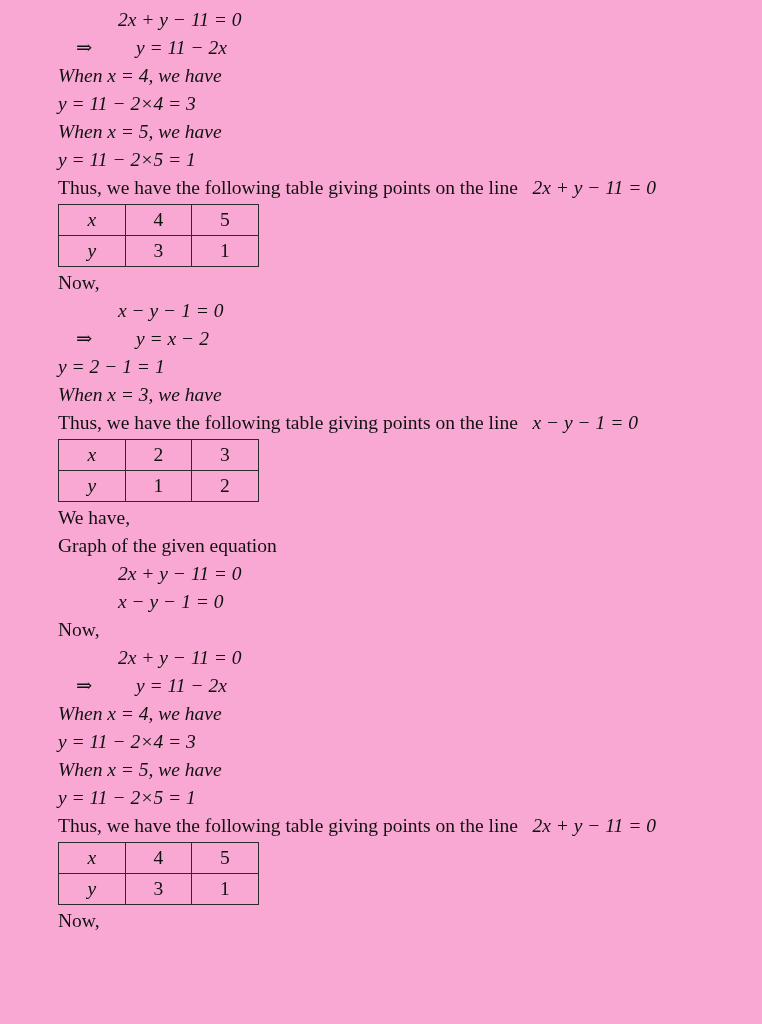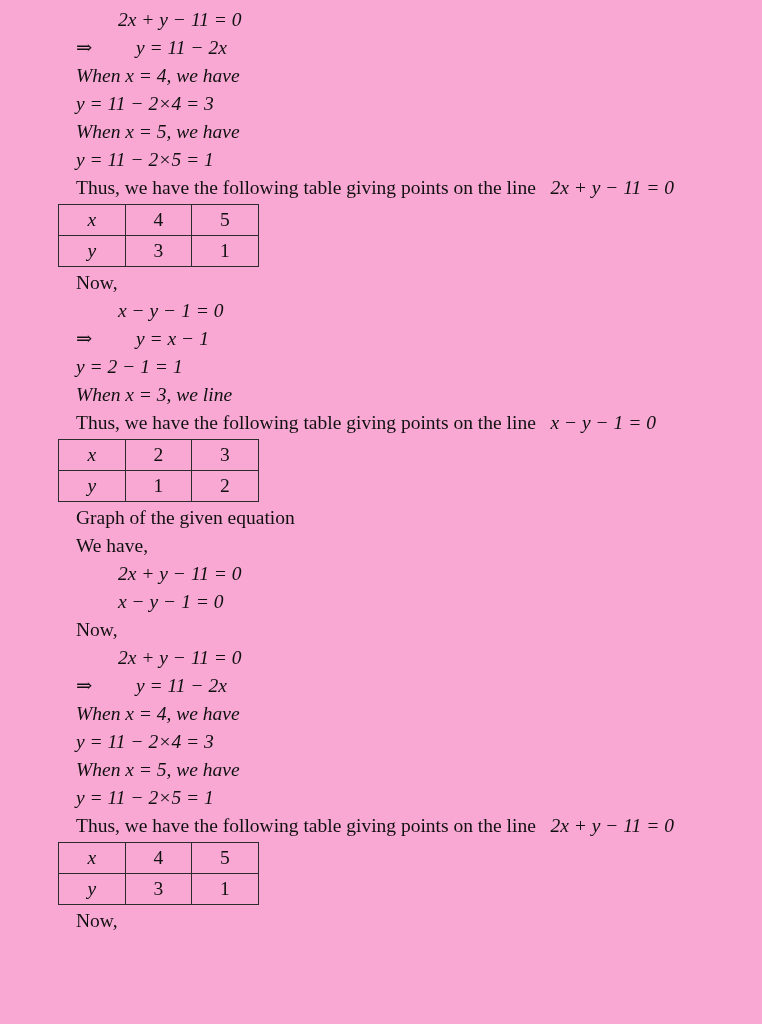--- a/index.html
+++ b/index.html
@@ -20,21 +20,21 @@
     height: 1024px;
     background: #f9a8d4;
     box-sizing: border-box;
     padding: 6px 0 0 0;
   }
   .line {
     height: 28px;
     line-height: 28px;
     font-size: 19.5px;
     white-space: nowrap;
-    padding-left: 76px;
+    padding-left: 58px;
     box-sizing: border-box;
   }
   
   .line.eq-indent {
     padding-left: 118px;
   }
   
   .line.arrow-line {
     padding-left: 76px;
   }
@@ -128,30 +128,30 @@
   <div class="line">
     <span class="txt">Now,</span>
   </div>
 
   <div class="line eq-indent">
     <span class="math">x − y − 1 = 0</span>
   </div>
 
 
   <div class="line arrow-line">
-    <span class="arrow">⇒</span><span class="math">y = x − 1</span>
+    <span class="arrow">⇒</span><span class="math">y = x − 2</span>
   </div>
 
 
   <div class="line">
     <span class="math">y = 2 − 1 = 1</span>
   </div>
 
   <div class="line">
-    <span class="math">When  x = 3, we line</span>
+    <span class="math">When  x = 3, we have</span>
   </div>
 
 
   <div class="line">
     <span class="txt">Thus, we have the following table giving points on the line</span>
     <span>&nbsp;&nbsp;</span><span class="math">x − y − 1 = 0</span>
   </div>
 
   <div class="spacer-2"></div>
   <table class="xy-table">
@@ -164,25 +164,25 @@
     <tr>
       <td class="hdr">y</td>
       <td>1</td>
       <td>2</td>
     </tr>
   </tbody>
     </table>
   <div class="spacer-2"></div>
 
   <div class="line">
+    <span class="txt">We have,</span>
+  </div>
+
+  <div class="line">
     <span class="txt">Graph of the given equation</span>
-  </div>
-
-  <div class="line">
-    <span class="txt">We have,</span>
   </div>
 
   <div class="line eq-indent">
     <span class="math">2x + y − 11 = 0</span>
   </div>
 
   <div class="line eq-indent">
     <span class="math">x − y − 1 = 0</span>
   </div>
 

